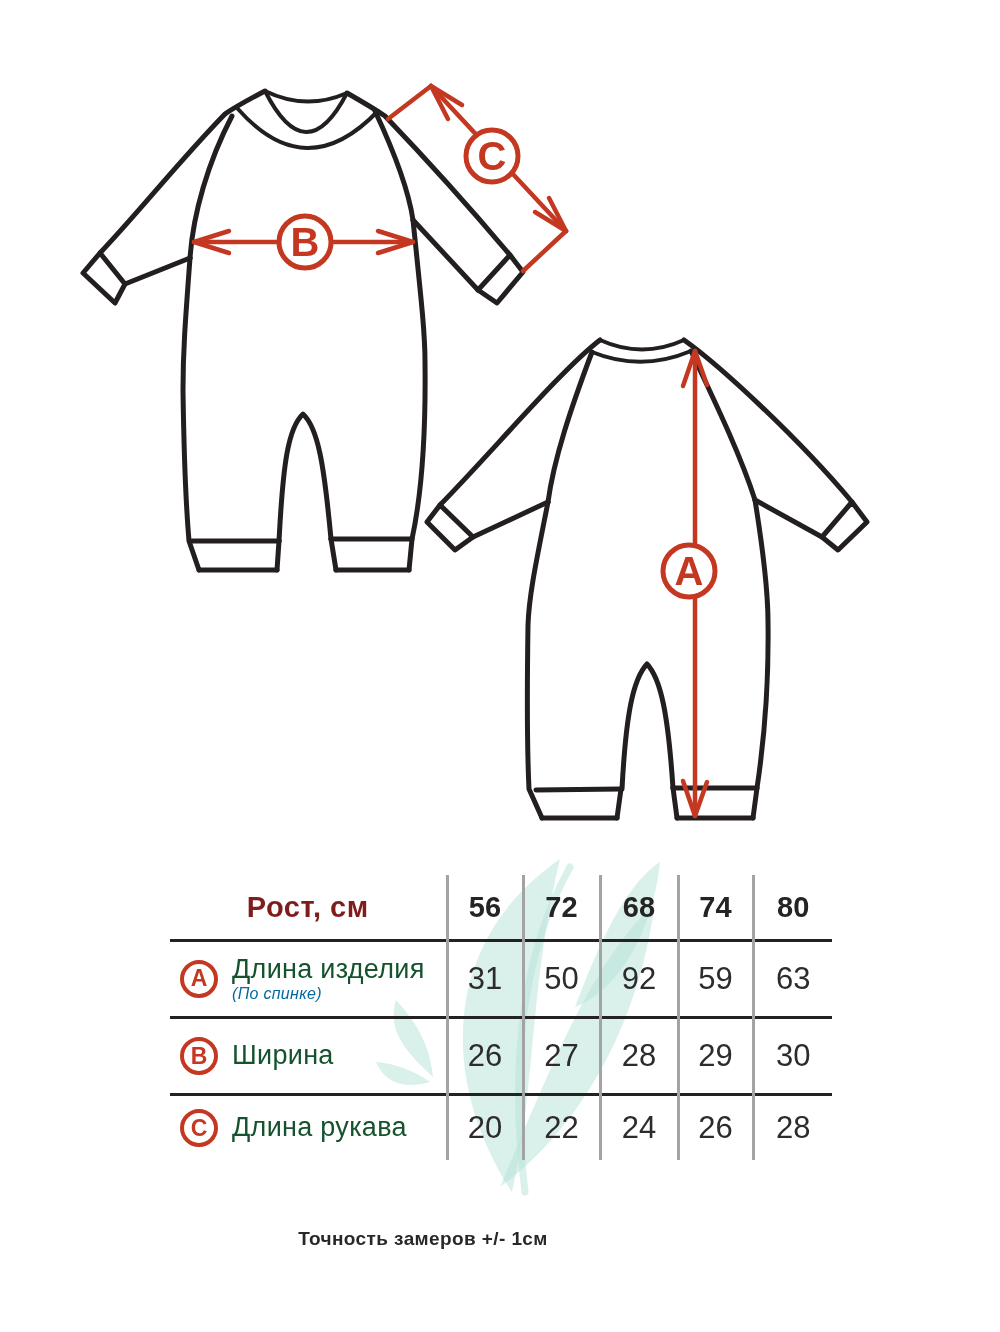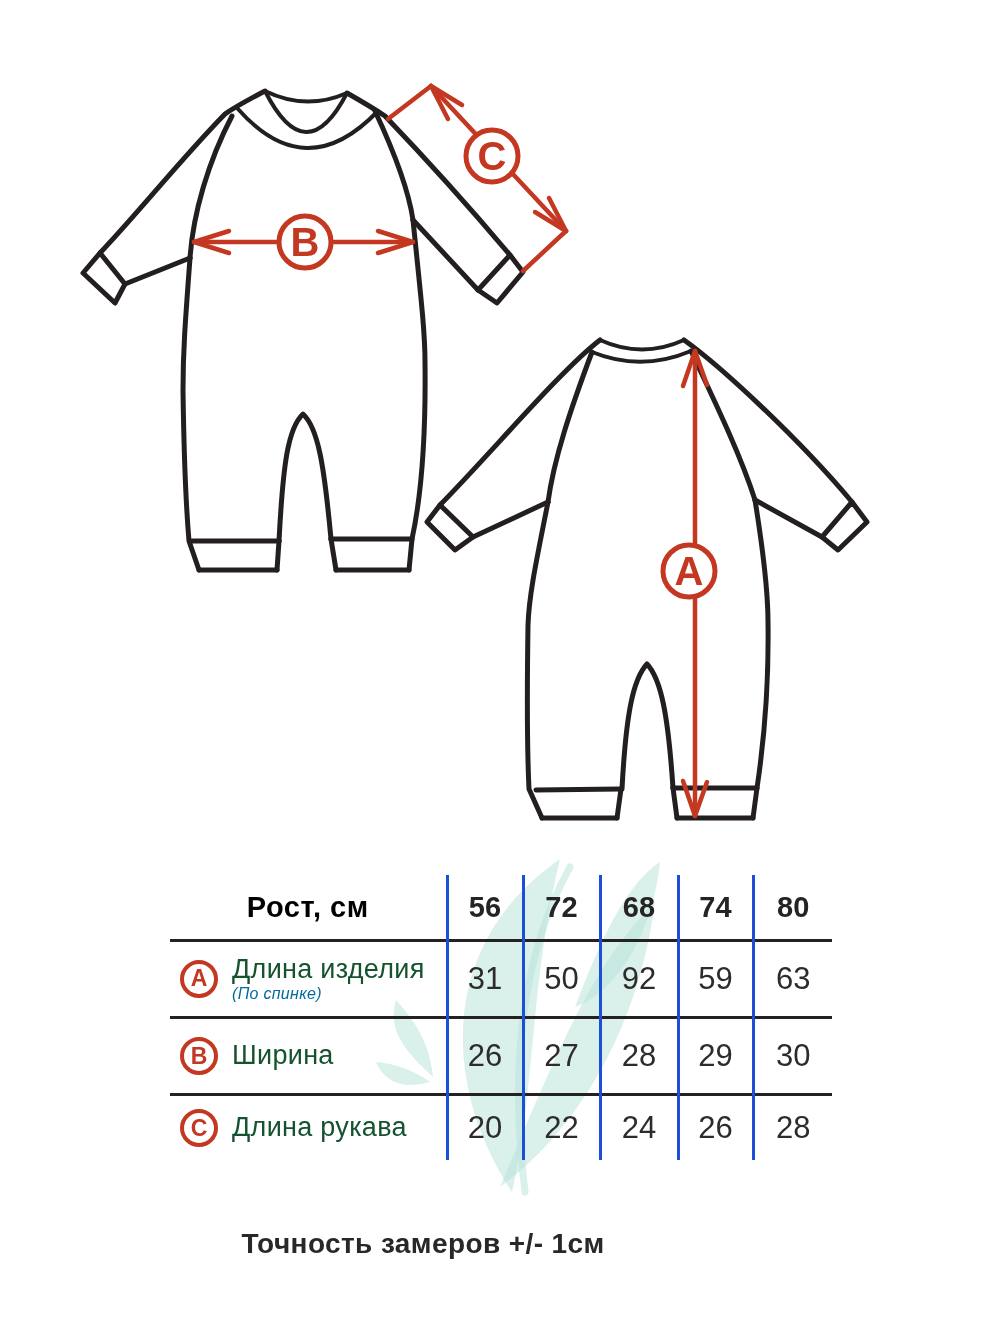--- a/index.html
+++ b/index.html
@@ -5,34 +5,34 @@
   html,body{margin:0;padding:0;background:#ffffff;}
   body{font-family:"Liberation Sans", sans-serif;}
   .page{position:relative;width:1000px;height:1332px;background:#ffffff;overflow:hidden;}
 
   .diagram-svg{position:absolute;left:0;top:0;}
   .watermark-svg{position:absolute;left:370px;top:842px;}
 
   
   .size-table{position:absolute;left:170px;top:875px;border-collapse:collapse;table-layout:fixed;}
   .size-table td,.size-table th{padding:0;margin:0;vertical-align:middle;background:transparent;}
-  .size-table .vline{border-left:3px solid #1d4ed8;}
+  .size-table .vline{border-left:3px solid #a3a3a3;}
   tr.rule{border-bottom:3px solid #242122;}
-  .hdr-label{font-size:29px;font-weight:bold;color:#000000;text-align:center;letter-spacing:.5px;}
+  .hdr-label{font-size:29px;font-weight:bold;color:#7f1d1d;text-align:center;letter-spacing:.5px;}
   .hdr-size{font-size:29px;font-weight:bold;color:#262324;text-align:center;}
   .cell-val{font-size:31px;font-weight:400;color:#2e2b2c;text-align:center;}
   .lab-wrap{display:flex;align-items:center;gap:14px;padding-left:10px;}
   .badge{flex:0 0 auto;width:38px;height:38px;box-sizing:border-box;border:4px solid #c43822;
          border-radius:50%;display:flex;align-items:center;justify-content:center;
          color:#c43822;font-weight:bold;font-size:23px;line-height:1;}
   .lab-main{font-size:27px;color:#14532d;line-height:1.1;letter-spacing:.3px;}
   .lab-sub{font-size:16px;color:#0369a1;line-height:1.15;letter-spacing:.3px;font-style:italic;}
 
   .footer-note{position:absolute;left:0;top:1228px;width:846px;text-align:center;
-               font-size:28px;font-weight:bold;color:#2a2728;letter-spacing:.4px;}
+               font-size:19px;font-weight:bold;color:#2a2728;letter-spacing:.4px;}
 
   .blk{stroke:#231f20;fill:none;stroke-width:5;stroke-linecap:round;stroke-linejoin:round;}
   .blk-thin{stroke:#231f20;fill:none;stroke-width:4;stroke-linecap:round;stroke-linejoin:round;}
   .red{stroke:#c43822;fill:none;stroke-width:4.5;stroke-linecap:round;stroke-linejoin:round;}
   .red-circle{stroke:#c43822;fill:#ffffff;stroke-width:5;}
   .red-letter{fill:#c43822;font-family:"Liberation Sans",sans-serif;font-weight:bold;font-size:40px;text-anchor:middle;}
   .wm{fill:#b9e3db;opacity:.55;}
   .wm-stem{stroke:#b9e3db;opacity:.55;stroke-width:7;fill:none;stroke-linecap:round;}
 </style>
 </head>

